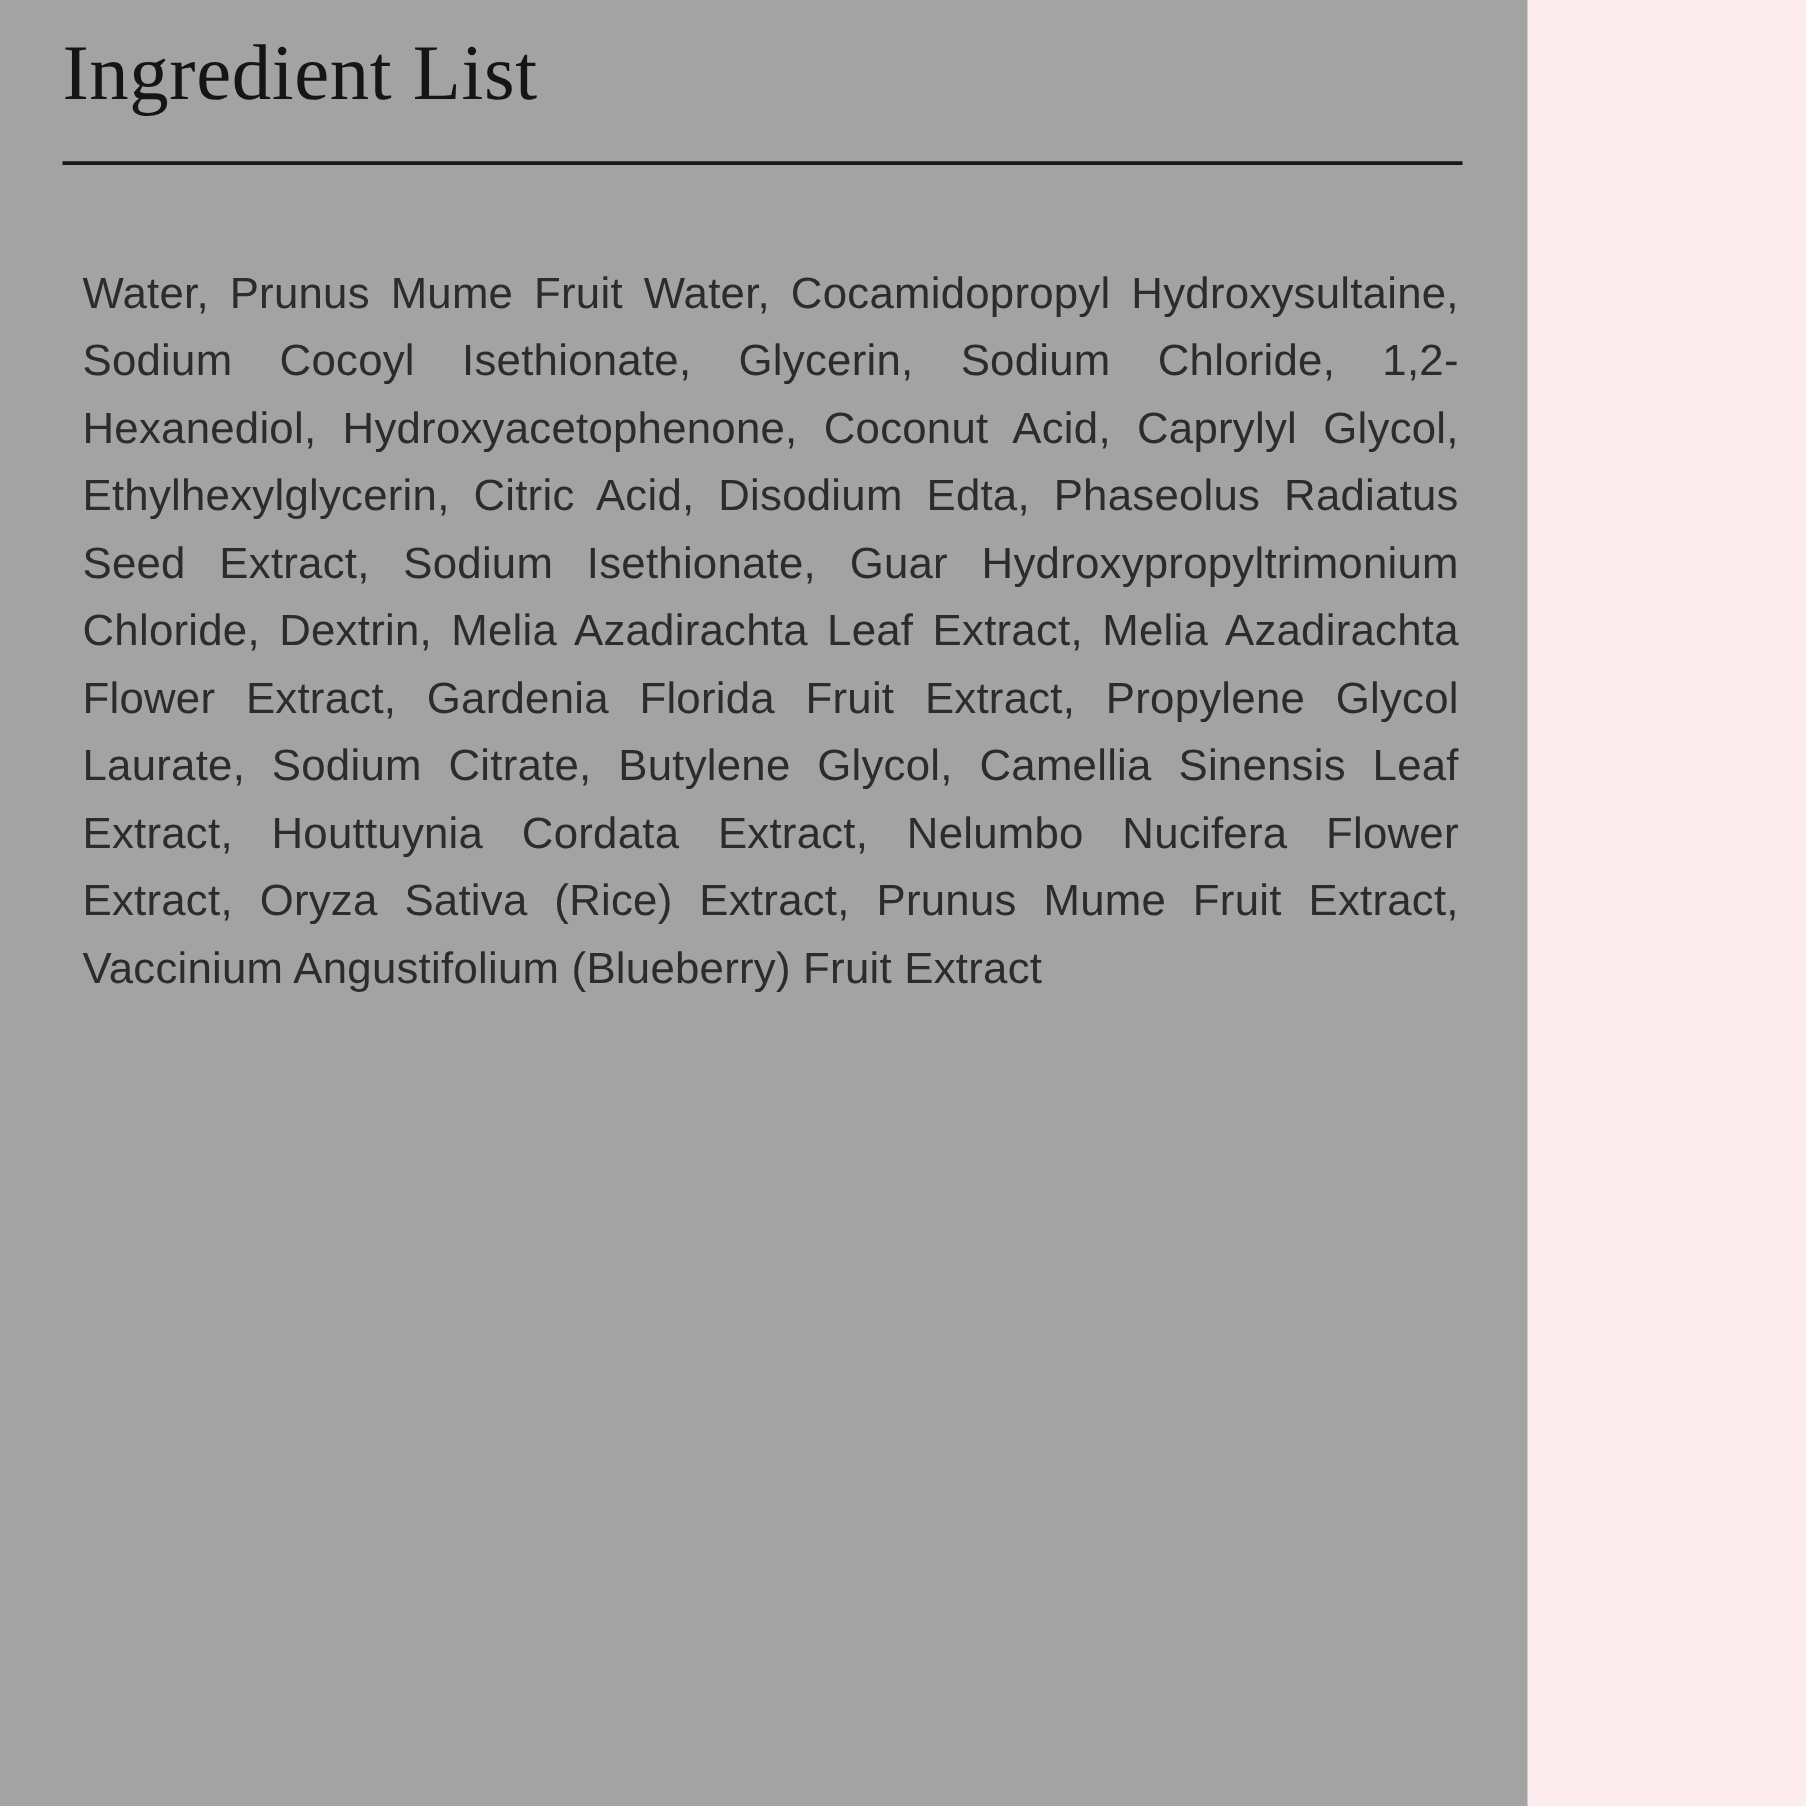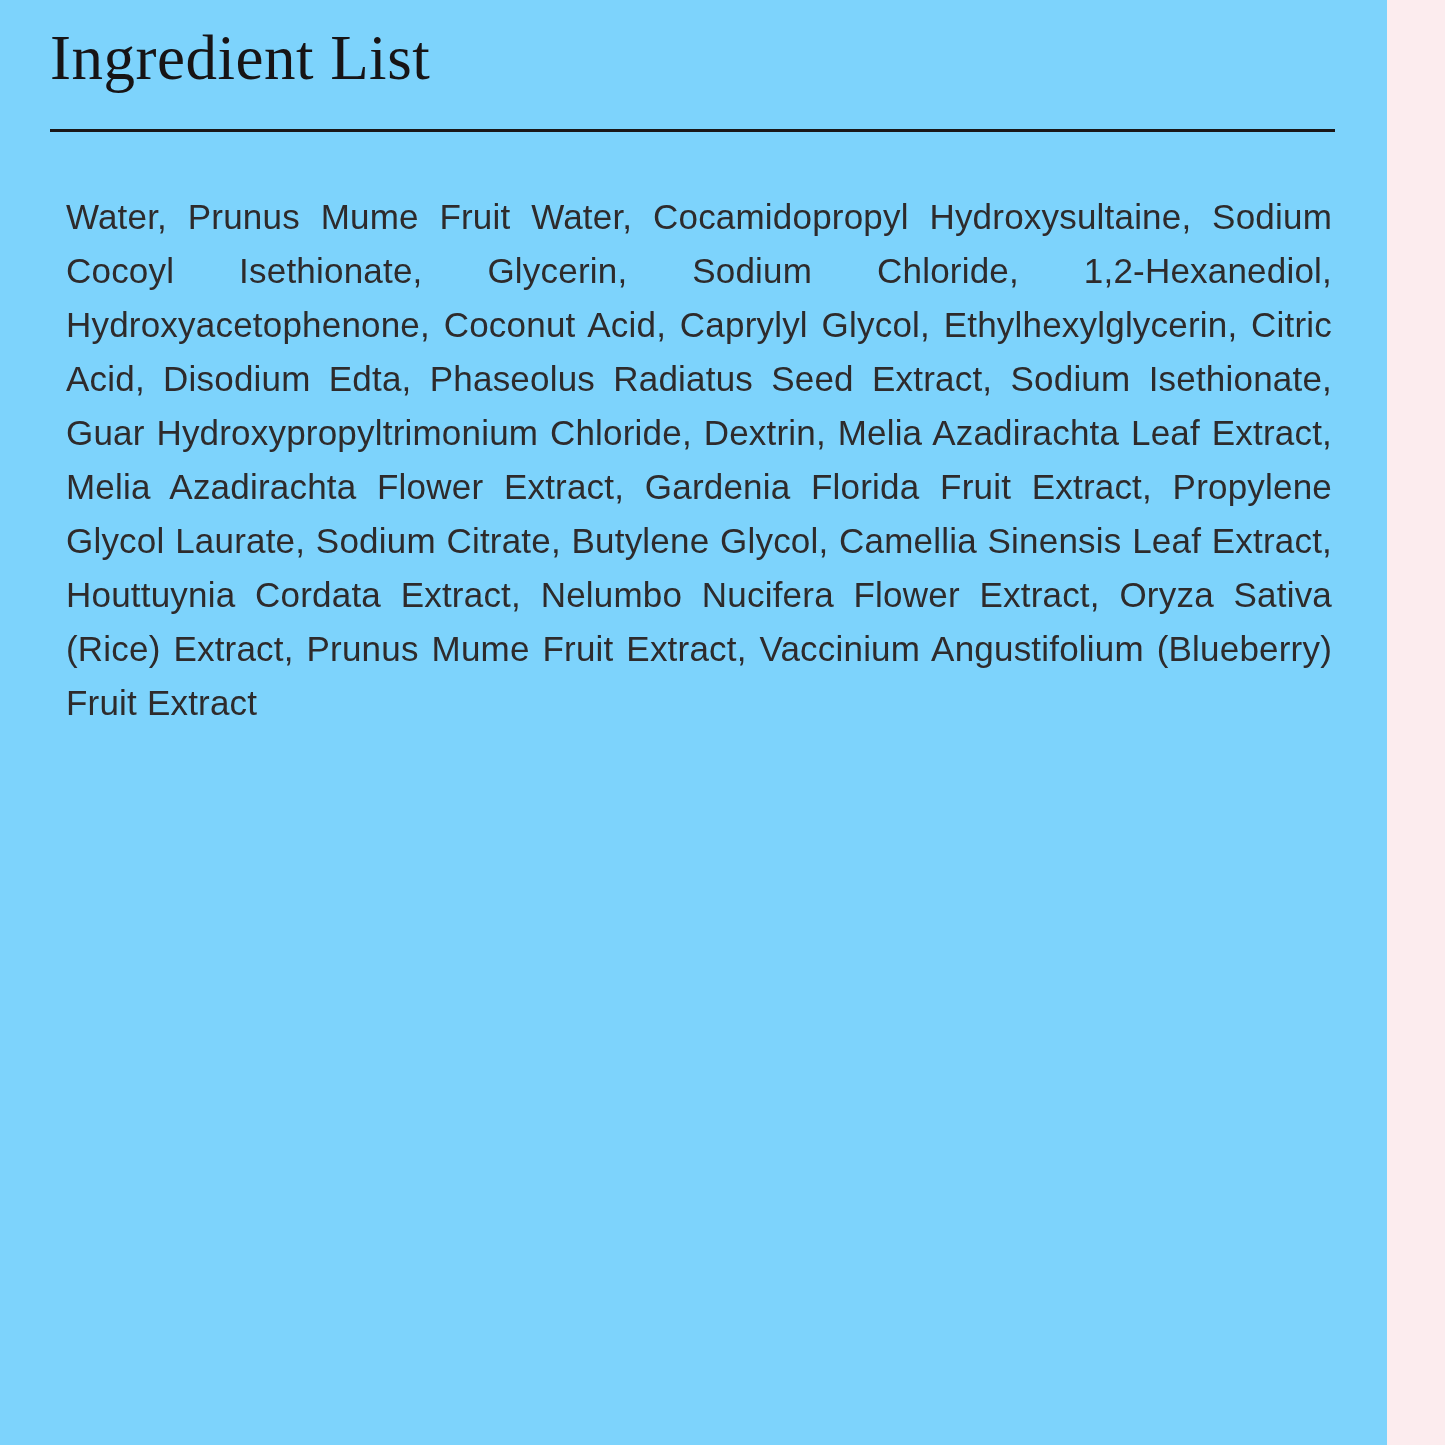--- a/index.html
+++ b/index.html
@@ -7,42 +7,42 @@
     padding: 0;
   }
   body {
     width: 1445px;
     height: 1445px;
     background: #fcecee;
     font-family: "Liberation Sans", sans-serif;
     overflow: hidden;
   }
   .page {
-    width: 1387px;
+    width: 1222px;
     height: 1445px;
     box-sizing: border-box;
-    background: #7dd3fc;
+    background: #a3a3a3;
   }
   .page-title {
     margin: 0;
     padding: 24px 50px 0 50px;
     font-family: "Liberation Serif", serif;
     font-weight: 500;
     font-size: 63px;
     line-height: 1.1;
     letter-spacing: 0.5px;
     color: #171415;
   }
   .title-rule {
     border: none;
     border-top: 3px solid #1a1718;
     margin: 36px 52px 0 50px;
   }
   .ingredient-paragraph {
-    margin: 58px 55px 0 66px;
+    margin: 76px 55px 0 66px;
     font-size: 35px;
     line-height: 54px;
     text-align: justify;
     color: #2e2b2c;
     letter-spacing: 0.2px;
   }
 </style>
 </head>
 <body>
 

